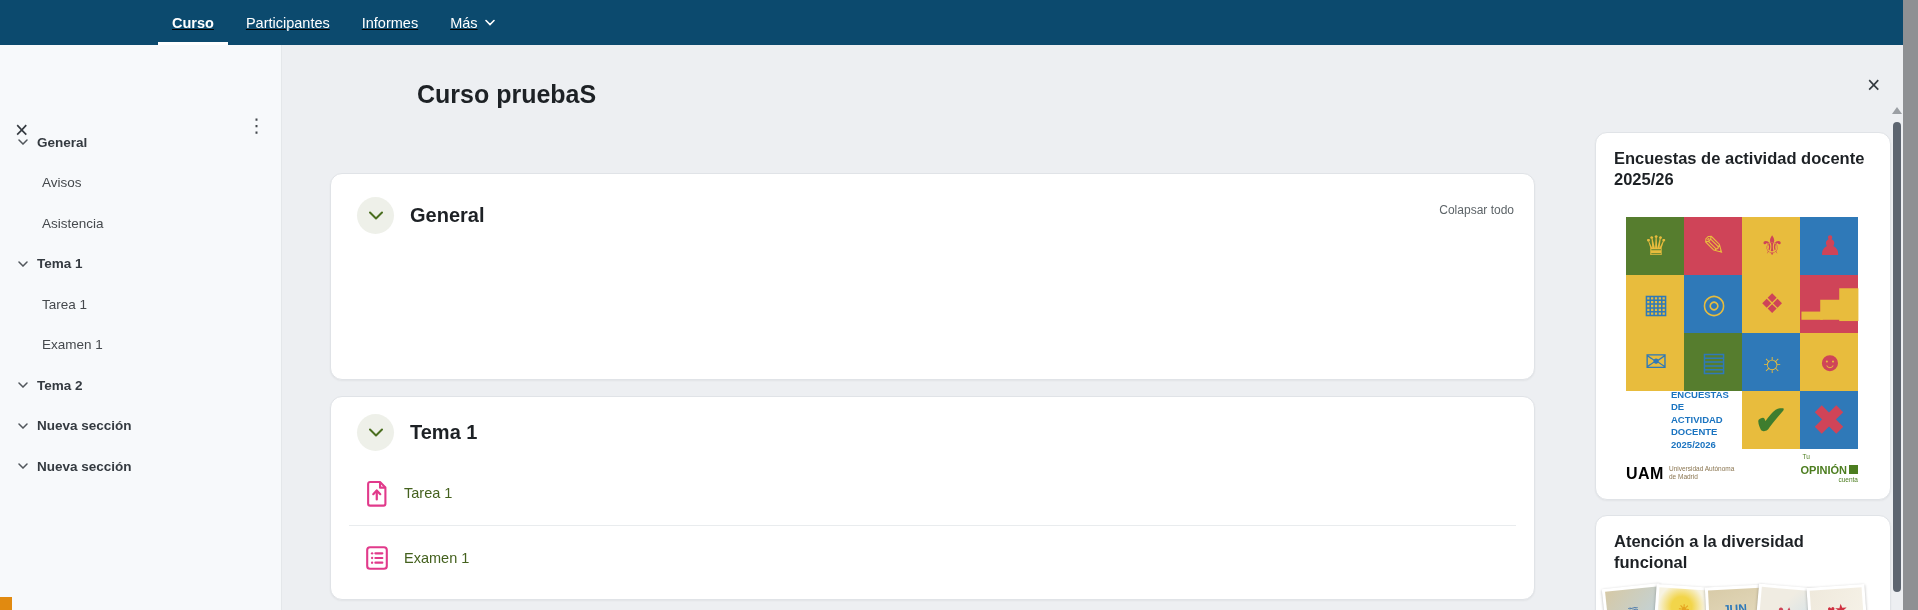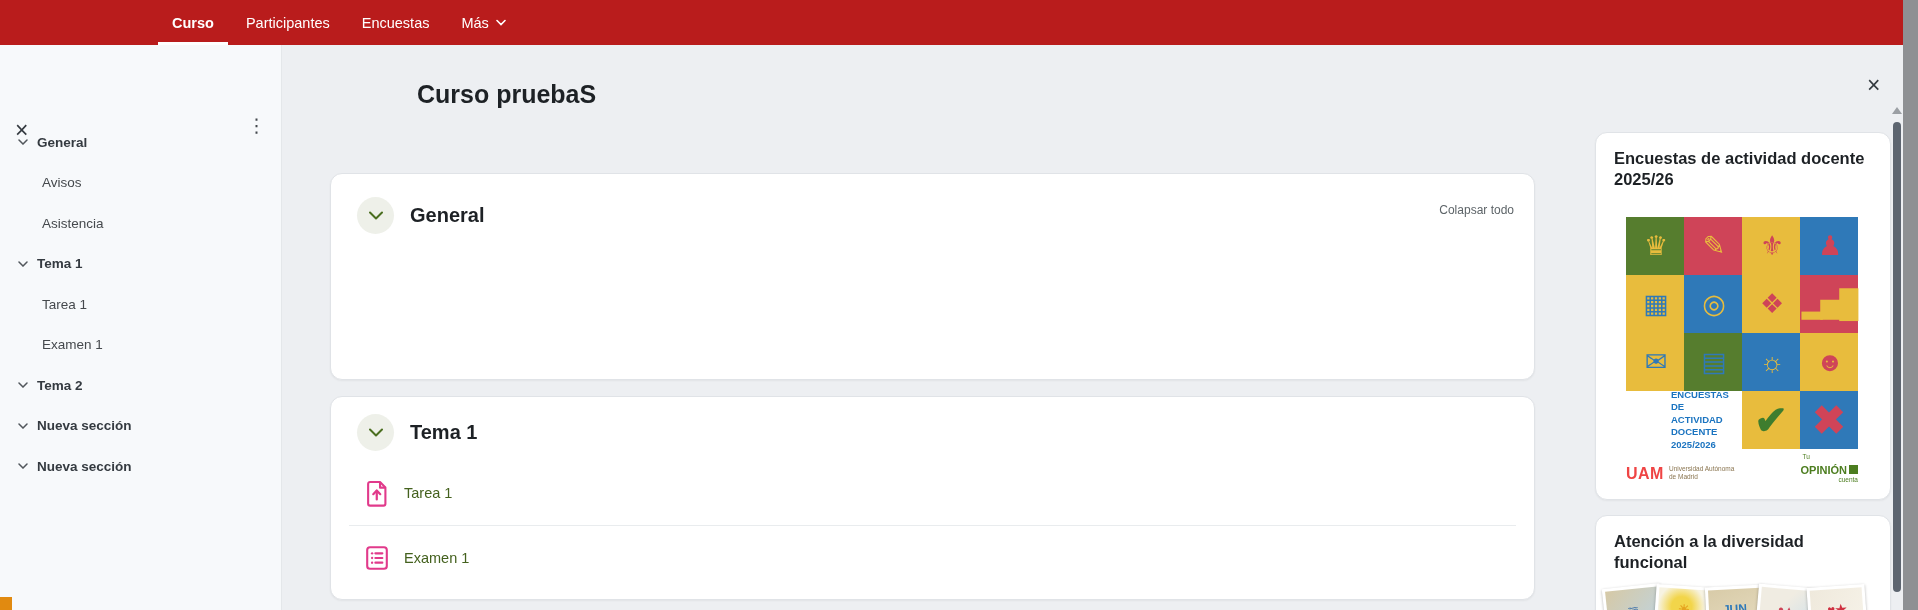--- a/index.html
+++ b/index.html
@@ -1,21 +1,21 @@
 <!DOCTYPE html>
 <html><head>
 <meta charset="utf-8">
 <style>
   * { margin:0; padding:0; box-sizing:border-box; }
   body { font-family:"Liberation Sans", sans-serif; background:#d7d9dc; }
   #screen { position:relative; width:1918px; height:610px; background:#edeff2; overflow:hidden; }
 
   
-  .navbar { position:absolute; left:0; top:0; width:1903px; height:45px; background:#b91c1c;
-            display:flex; align-items:stretch; padding-left:158px; gap:4px; }
+  .navbar { position:absolute; left:0; top:0; width:1903px; height:45px; background:#0c4a6e;
+            display:flex; align-items:stretch; padding-left:158px; gap:4px;text-decoration:underline; }
   .nav-tab { display:flex; align-items:center; gap:7px; padding:0 14px; color:#fff;
              font-size:14.5px; cursor:pointer; white-space:nowrap; }
   .nav-tab.active { font-weight:bold; box-shadow: inset 0 -3px 0 #ffffff; }
 
   
   .os-strip { position:absolute; right:0; top:0; width:15px; height:610px; background:#8e9093; }
   .scroll-thumb { position:absolute; left:1893px; top:122px; width:8px; height:470px;
                   background:#5d6570; border-radius:4px; }
   .scroll-up { position:absolute; left:1892px; top:107px; width:0; height:0;
                border-left:5px solid transparent; border-right:5px solid transparent;
@@ -62,21 +62,21 @@
   .block-title { padding:15px 18px 0 18px; font-size:16.5px; font-weight:bold; color:#1d2125; line-height:1.28; }
   .poster { position:absolute; left:30px; top:84px; width:232px; }
   .poster-grid { display:grid; grid-template-columns:repeat(4,58px); grid-auto-rows:58px; }
   .tile { display:flex; align-items:center; justify-content:center; font-size:27px;
           letter-spacing:-2px; line-height:1; }
   .tile.big { font-size:40px; font-weight:bold; letter-spacing:0; }
   .tile-caption { grid-column:span 2; background:#fff; display:flex; flex-direction:column;
                   justify-content:center; padding:4px 2px 4px 2px; }
   .tile-caption span { font-size:9.5px; font-weight:bold; color:#1b74c0; line-height:1.3;padding-left:43px; }
   .poster-logo { display:flex; align-items:flex-end; margin-top:8px; height:26px; }
-  .uam { font-size:16px; font-weight:bold; color:#ef4444; letter-spacing:.5px;text-align:right; }
+  .uam { font-size:16px; font-weight:bold; color:#000000; letter-spacing:.5px;text-align:right; }
   .uam-sub { margin-left:5px; font-size:6.5px; color:#8a7550; line-height:1.2; padding-bottom:2px; }
   .op-wrap { margin-left:auto; text-align:right; line-height:1; }
   .op-tu { font-size:6.5px; color:#4c7d1f; display:block; text-align:left; padding-left:2px; }
   .op-main { font-size:11px; font-weight:bold; color:#4c7d1f; }
   .op-box { display:inline-block; width:9px; height:9px; background:#4c7d1f; border:1px solid #4c7d1f; margin-left:2px; }
   .op-sub { font-size:6.5px; color:#4c7d1f; display:block; }
   .photos { position:absolute; left:8px; top:70px; display:flex; }
   .photo { width:58px; height:46px; background:#fff; padding:3px; margin-right:-7px;
            box-shadow:0 1px 3px rgba(0,0,0,.3); display:flex; }
   .photo-inner { flex:1; display:flex; align-items:center; justify-content:center;
@@ -90,21 +90,21 @@
   .corner-orange { position:absolute; left:0; top:597px; width:12px; height:13px; background:#e18a10; }
 </style>
 </head>
 <body>
 
 <div id="screen">
 
   <div class="navbar">
     <span class="nav-tab active">Curso</span>
     <span class="nav-tab">Participantes</span>
-    <span class="nav-tab">Encuestas</span>
+    <span class="nav-tab">Informes</span>
     <span class="nav-tab">
       <span>Más</span>
       <svg width="10" height="7" viewBox="0 0 10 7">
         <polyline points="1,1.5 5,5.5 9,1.5" fill="none" stroke="#ffffff" stroke-width="1.6" stroke-linecap="round"></polyline>
       </svg>
     </span>
   </div>
 
   <div class="drawer-left">
     <span class="close-btn close-left">×</span>

